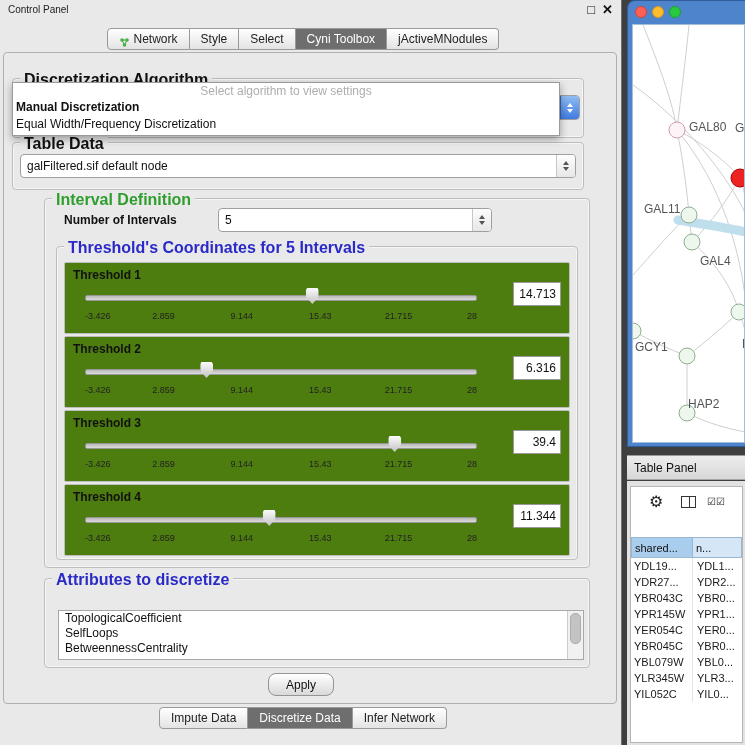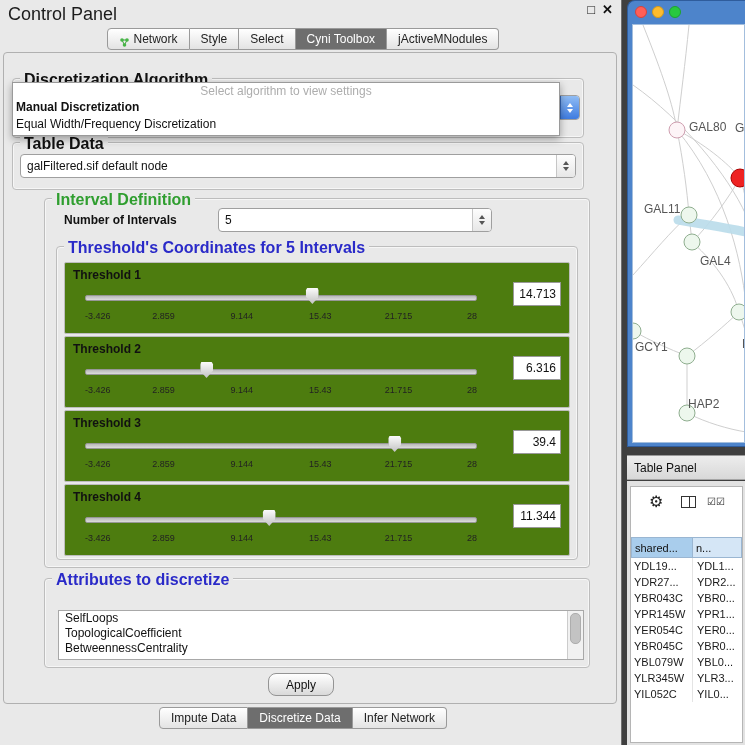--- a/index.html
+++ b/index.html
@@ -6,21 +6,21 @@
   body{
     width:745px;height:745px;overflow:hidden;position:relative;
     background:#3f3f3f;
     font-family:"Liberation Sans",sans-serif;
     -webkit-font-smoothing:antialiased;
   }
   #app{position:absolute;inset:0;}
 
   
   .control-panel{position:absolute;left:0;top:0;width:621px;height:745px;background:#e9e9e9;border-right:1px solid #6f6f6f;}
-  .cp-title{position:absolute;left:8px;top:4px;font-size:18px;color:#1c1c1c;}
+  .cp-title{position:absolute;left:8px;top:4px;font-size:10px;color:#1c1c1c;}
   .cp-controls{position:absolute;right:8px;top:2px;font-size:13px;color:#111;display:flex;gap:7px;}
   .cp-controls span{cursor:default;}
   .cp-close{font-weight:bold;}
 
   
   .seg-row{position:absolute;left:0;right:15px;display:flex;justify-content:center;}
   .seg{height:20px;line-height:20px;padding:0 11px;font-size:12px;color:#222;
        background:linear-gradient(#ffffff,#e3e3e3);border:1px solid #9a9a9a;border-left:none;
        display:flex;align-items:center;gap:4px;}
   .seg:first-child{border-left:1px solid #9a9a9a;border-radius:4px 0 0 4px;}
@@ -253,22 +253,22 @@
         <span class="tick c" style="left:80%;">21.715</span>
         <span class="tick r" style="left:100%;">28</span>
       </div>
       <div class="valuebox">11.344</div>
     </div>
 
     <div class="group" style="left:44px;top:578px;width:544px;height:88px;"></div>
     <div class="gtitle blue" style="left:52px;top:571px;">Attributes to discretize</div>
     <div class="blabel" style="left:58px;top:592px;margin-top:17px;">Numerical Attributes</div>
     <div class="attr-list">
+      <div class="attr-item">TopologicalCoefficient</div>
       <div class="attr-item">SelfLoops</div>
-      <div class="attr-item">TopologicalCoefficient</div>
       <div class="attr-item">BetweennessCentrality</div>
       <div class="vscroll">
           <div class="vthumb"></div>
         </div>
     </div>
 
     <div class="apply-btn">Apply</div>
 
     <div class="seg-row" style="top:707px;">
       <div class="seg">

